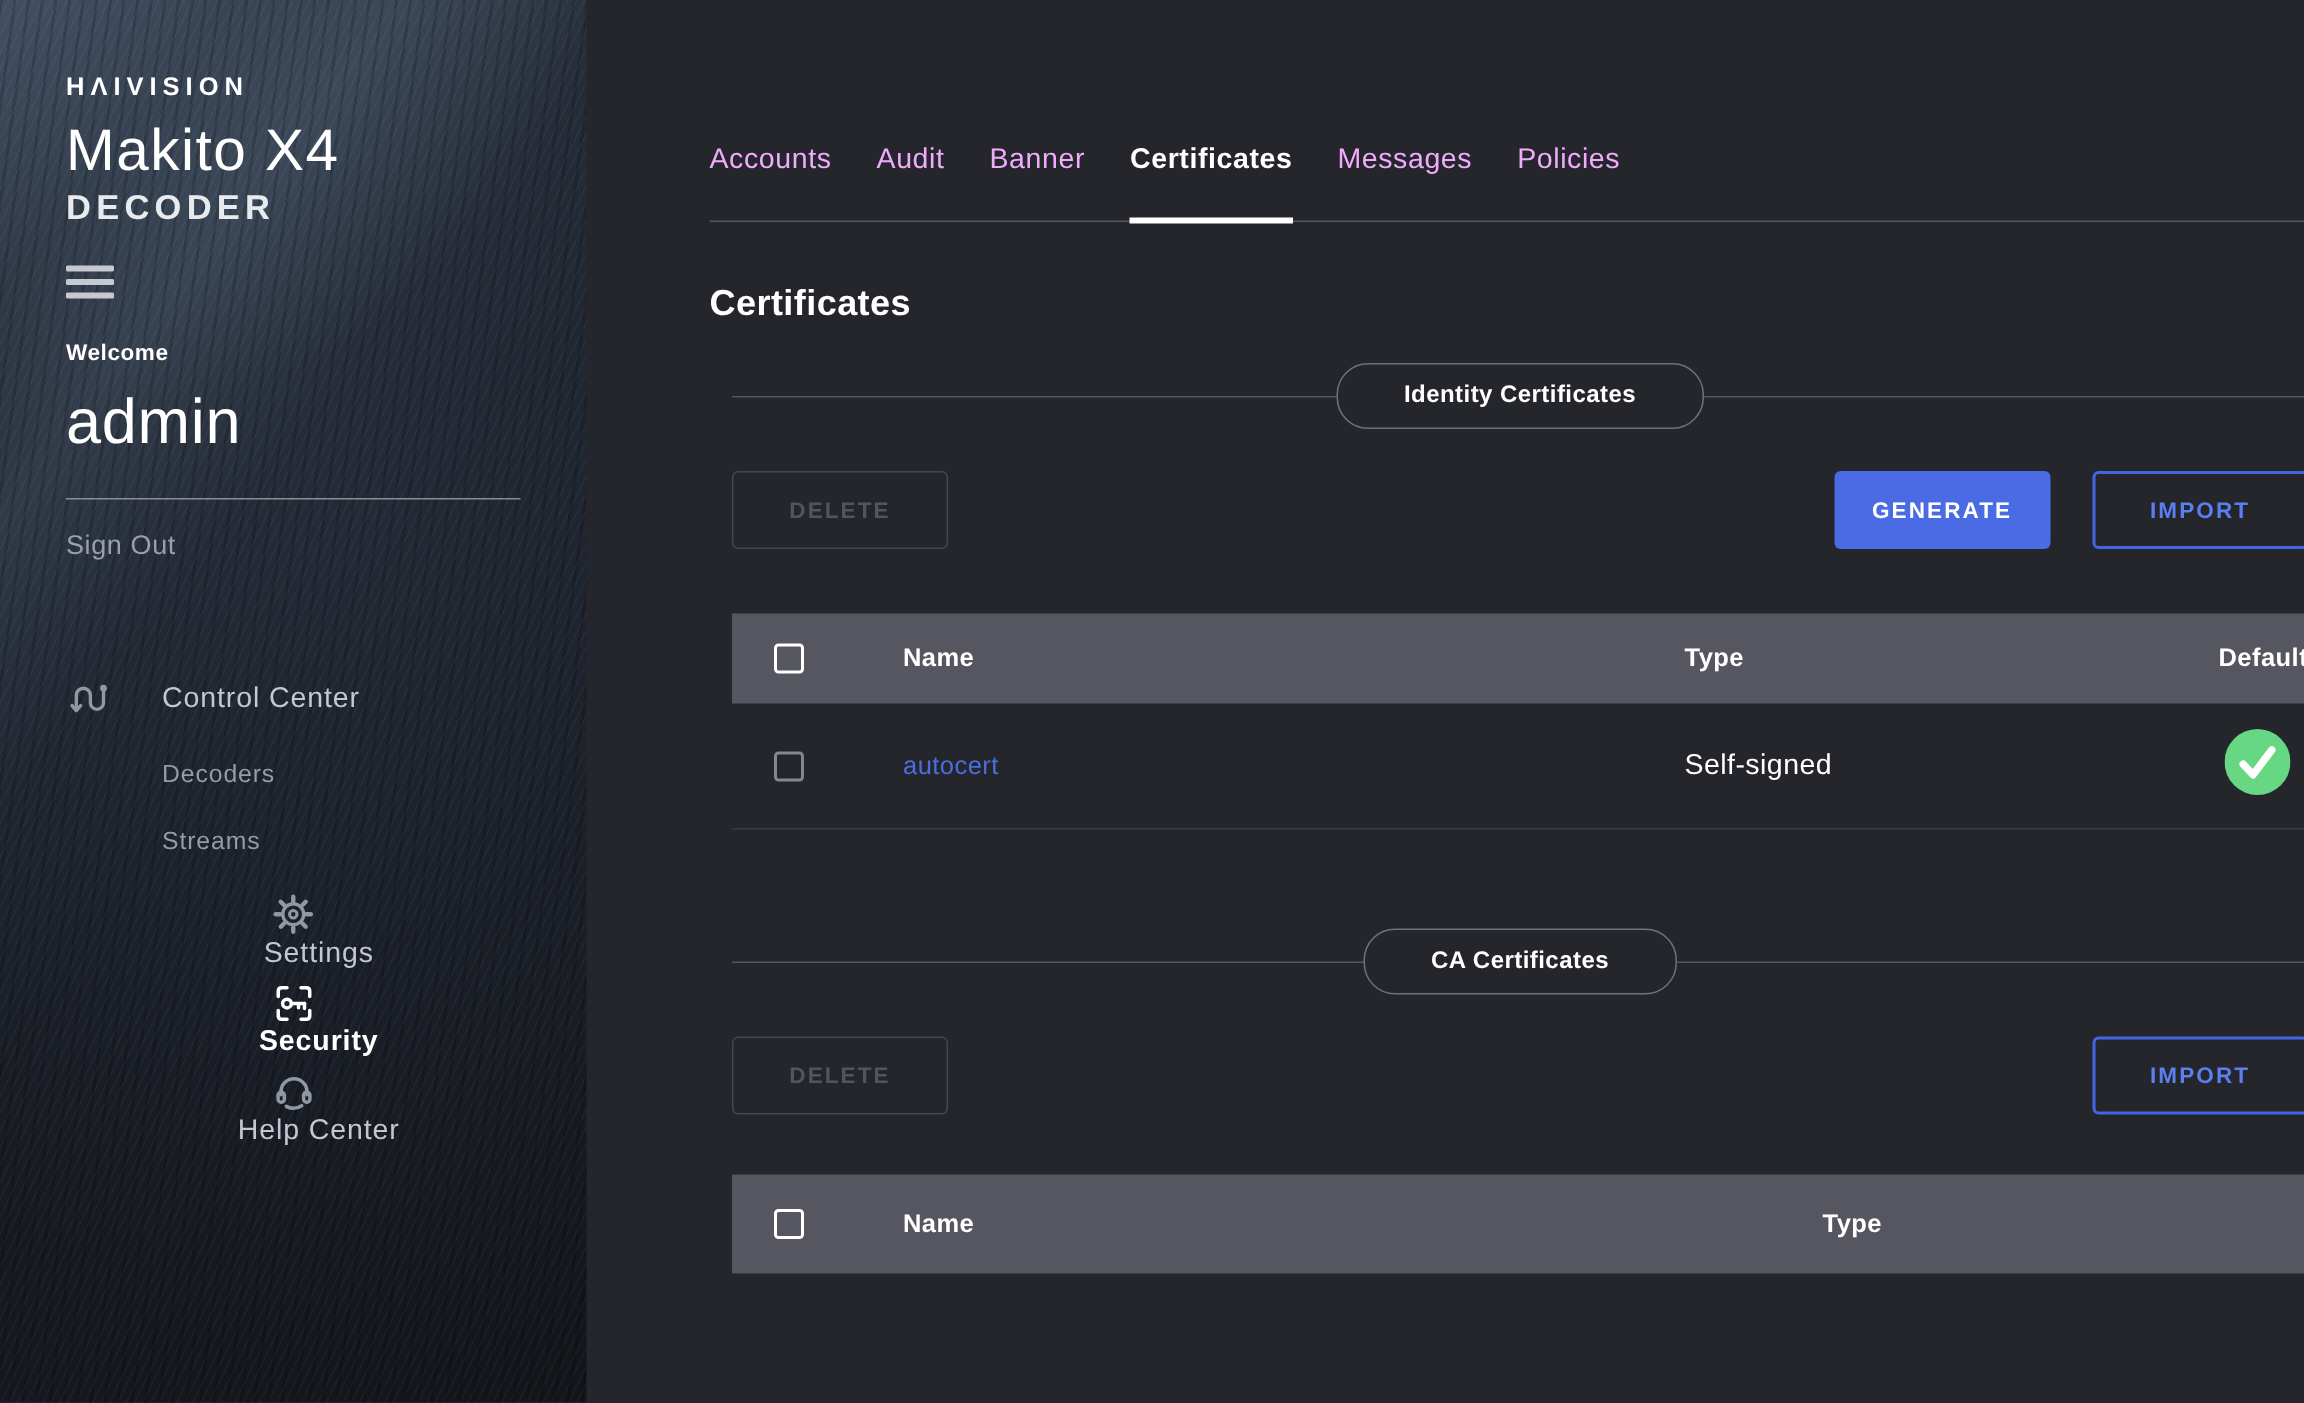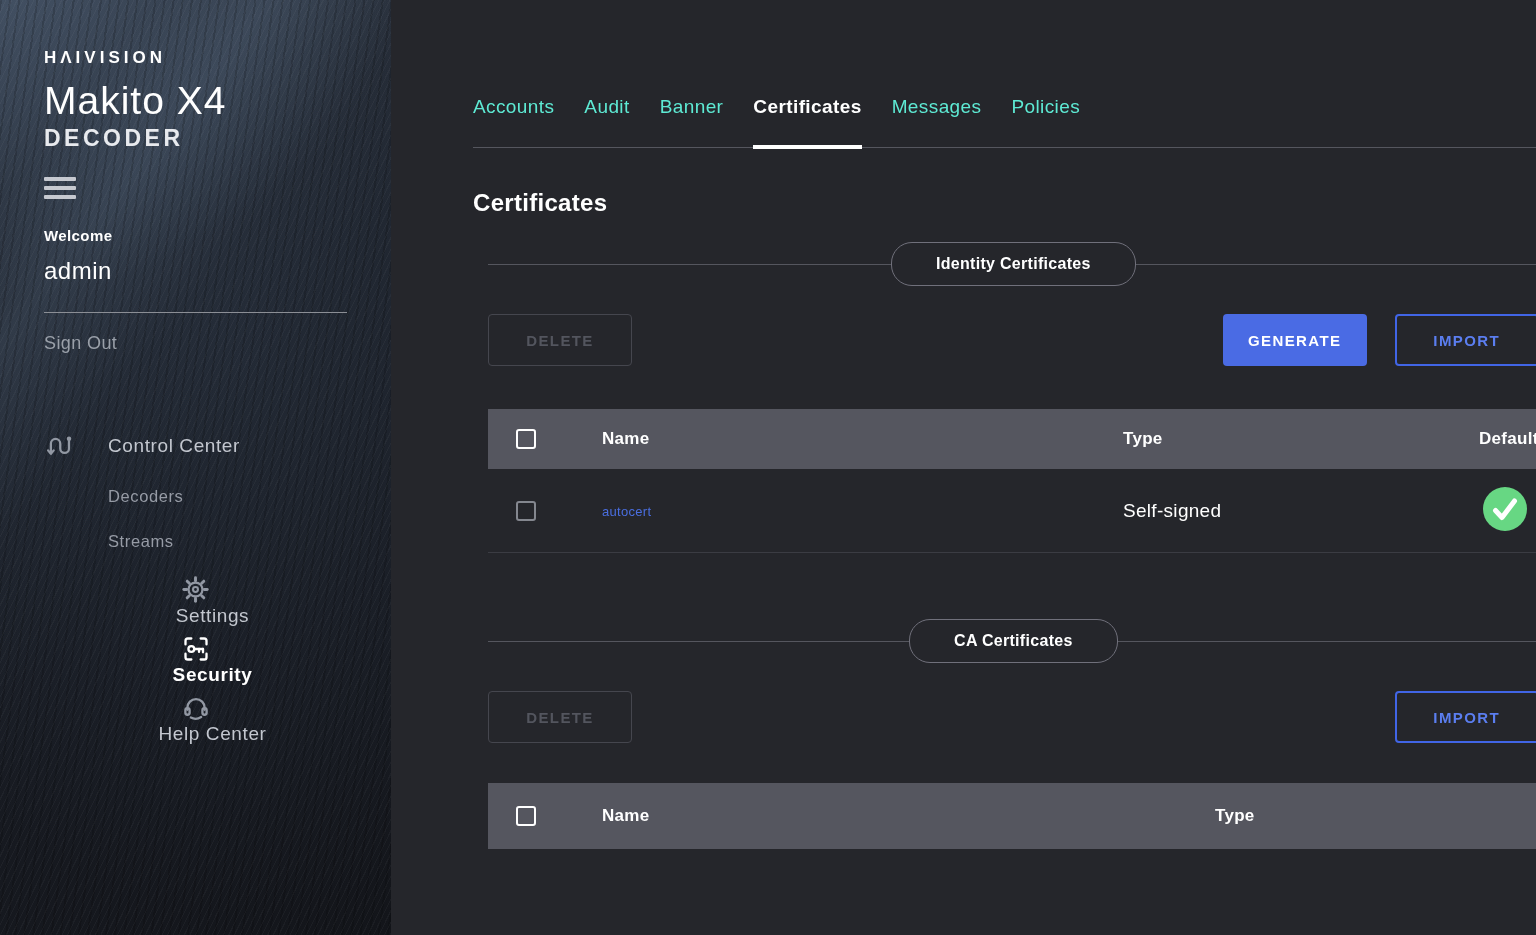--- a/index.html
+++ b/index.html
@@ -30,38 +30,38 @@
 
   .logo{margin-top:48px;color:#fff;font-size:17px;font-weight:700;letter-spacing:4px;}
   .product{margin-top:13px;color:#fff;font-size:39px;font-weight:300;letter-spacing:1px;line-height:1.05;}
   .product-sub{margin-top:3px;color:#e8eaee;font-size:23px;font-weight:600;letter-spacing:3.5px;}
 
   .hamburger{margin-top:23px;background:none;border:none;padding:2px 0;cursor:pointer;display:block;}
   .hamburger span{display:block;width:32px;height:4px;border-radius:1px;background:#c6c9d0;margin-bottom:5px;}
   .hamburger span:last-child{margin-bottom:0;}
 
   .welcome{margin-top:26px;color:#fff;font-size:15px;font-weight:700;letter-spacing:.4px;}
-  .username{margin-top:13px;color:#fff;font-size:24px;font-weight:300;letter-spacing:.5px;}
+  .username{margin-top:13px;color:#fff;font-size:42px;font-weight:300;letter-spacing:.5px;}
   .user-divider{margin-top:27px;width:303px;height:1px;background:#8b8e95;}
   .signout{display:inline-block;margin-top:20px;color:#9aa0a9;font-size:18px;letter-spacing:.4px;text-decoration:none;cursor:pointer;}
 
   .nav{margin-top:70px;}
   .nav-item{display:flex;align-items:center;height:44px;margin-bottom:10px;cursor:pointer;}
   .nav-item.sub{height:37px;margin-bottom:8px;padding-left:64px;}
   .nav-item.gap{margin-top:15px;flex-direction:column;}
   .nav-icon{width:30px;display:flex;justify-content:center;align-items:center;flex:0 0 30px;}
   .nav-label{margin-left:34px;color:#c3c7cf;font-size:19px;letter-spacing:.6px;}
   .nav-item.sub .nav-label{margin-left:0;color:#969ba5;font-size:16.5px;}
   .nav-item.active .nav-label{color:#fff;font-weight:700;}
 
   
   .main{flex:1;padding:0 47px 0 82px;background:#25262b;}
 
   .tabs{margin-top:96px;display:flex;gap:30px;border-bottom:1px solid #55565e;}
-  .tab{position:relative;padding-bottom:29px;font-size:19px;letter-spacing:.4px;color:#5eead4;cursor:pointer;}
+  .tab{position:relative;padding-bottom:29px;font-size:19px;letter-spacing:.4px;color:#f0abfc;cursor:pointer;}
   .tab.active{color:#fff;font-weight:700;}
   .tab.active::after{content:"";position:absolute;left:0;right:0;bottom:-2px;height:4px;background:#fff;}
 
   h1.page-title{margin:41px 0 0 0;color:#fff;font-size:24px;font-weight:700;letter-spacing:.3px;}
 
   .section{margin-left:15px;}
   .divider{position:relative;height:42px;display:flex;justify-content:center;align-items:center;}
   .divider.first{margin-top:26px;}
   .divider.second{margin-top:67px;}
   .divider::before{content:"";position:absolute;left:0;right:0;top:50%;height:1px;background:#55565e;}
@@ -86,21 +86,21 @@
   .table.second{margin-top:40px;}
   .thead,.trow{display:grid;align-items:center;gap:39px;}
   .thead{grid-template-columns:75px 482px 317px 1fr;height:60px;background:#55565f;}
   .thead.two{grid-template-columns:75px 574px 1fr;height:66px;}
   .trow{grid-template-columns:75px 482px 317px 1fr;height:83px;border-bottom:1px solid #3b3c43;}
   .hcell{color:#fff;font-size:17px;font-weight:700;letter-spacing:.3px;}
   .ccell{display:flex;justify-content:flex-start;padding-left:28px;}
   .checkbox{width:20px;height:20px;border-radius:3px;box-sizing:border-box;display:inline-block;cursor:pointer;}
   .checkbox.header{border:2px solid #fff;}
   .checkbox.row{border:2px solid #84878f;}
-  .link{color:#4a6ee0;font-size:13px;letter-spacing:.3px;text-decoration:none;cursor:pointer;}
+  .link{color:#4a6ee0;font-size:17px;letter-spacing:.3px;text-decoration:none;cursor:pointer;}
   .type-cell{color:#ffffff;font-size:19px;font-weight:400;letter-spacing:.3px;}
   .badge{width:44px;height:44px;display:inline-flex;margin-left:4px;}
 </style>
 </head>
 <body>
 
 <div class="app">
 
   <aside class="sidebar">
     <div class="sidebar-inner">

